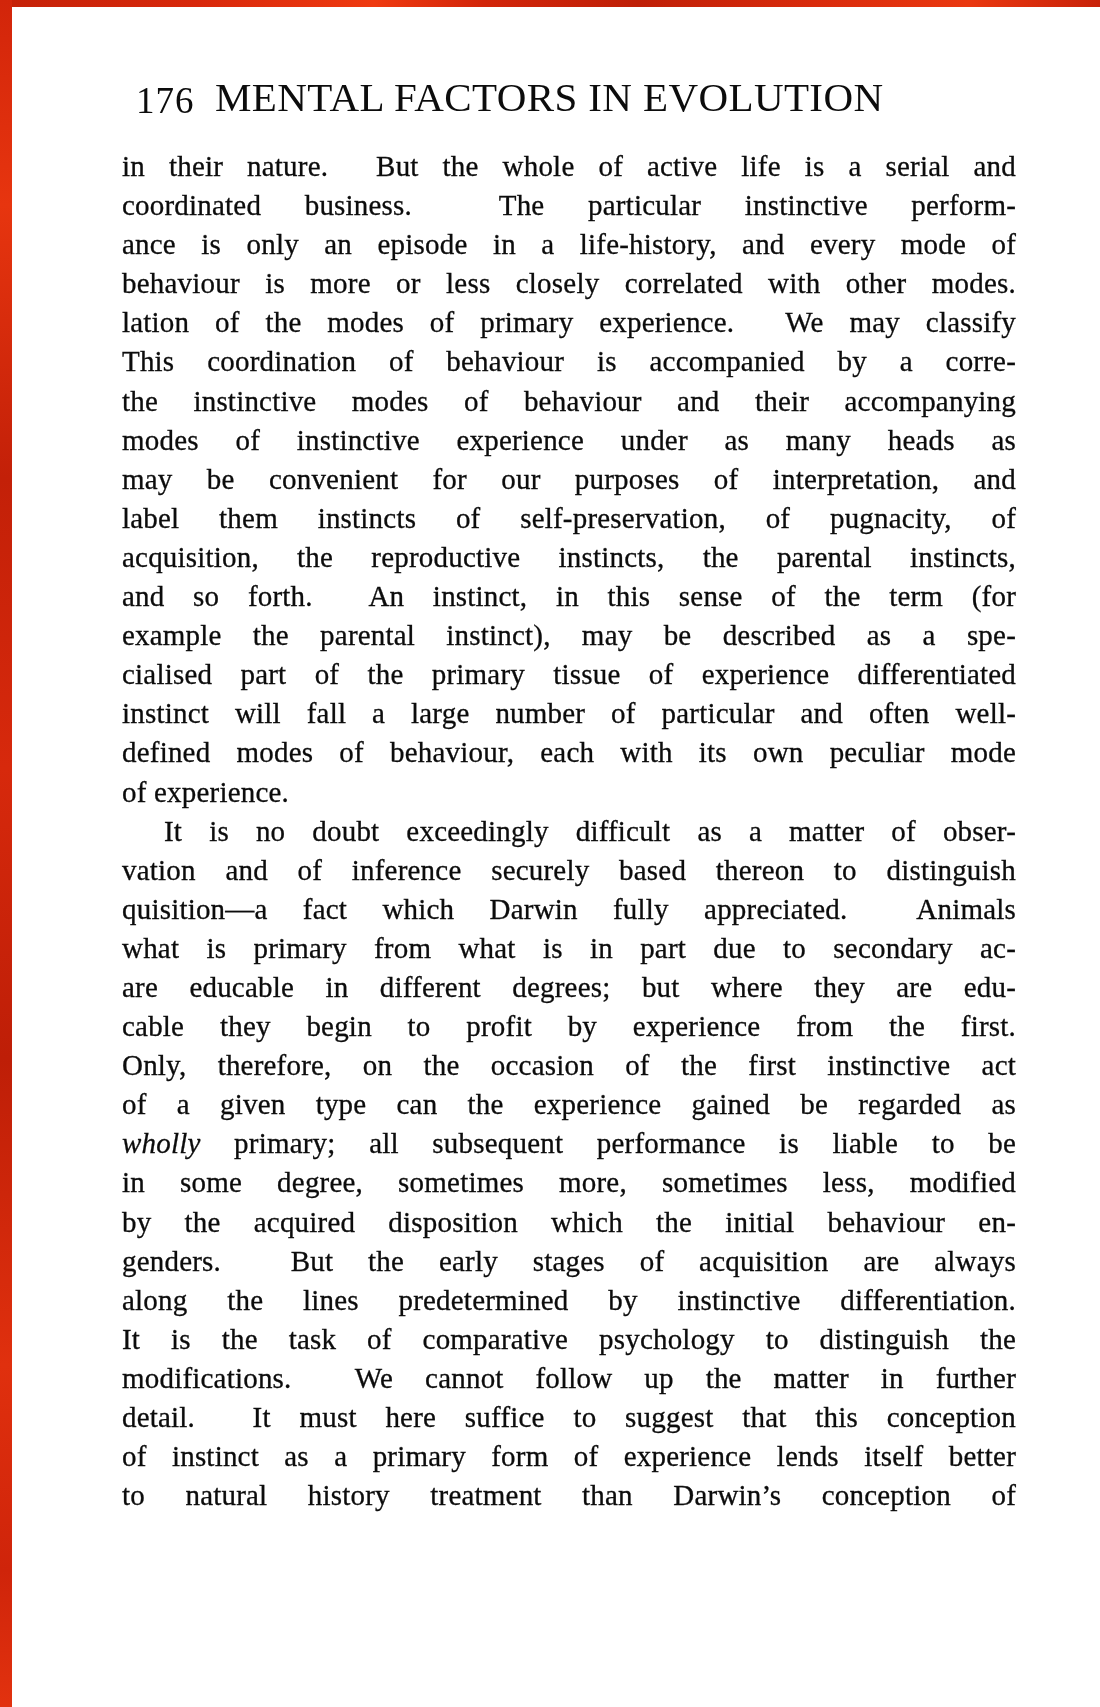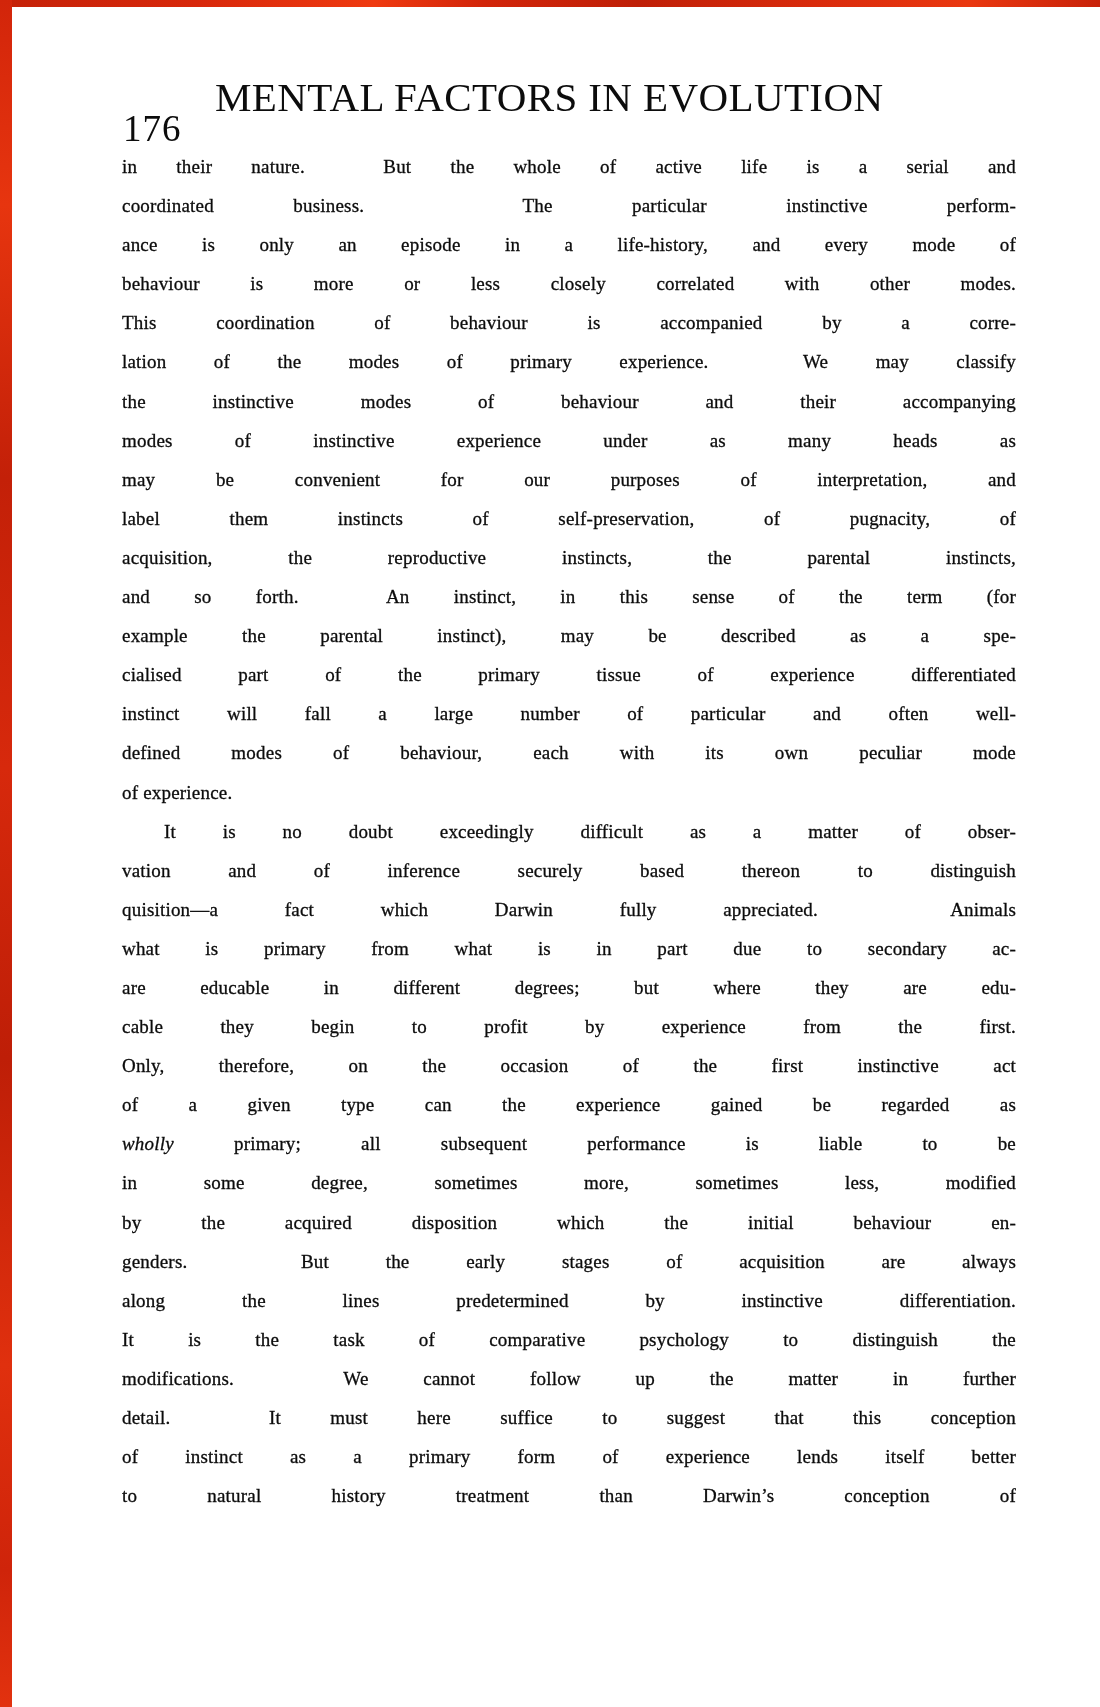--- a/index.html
+++ b/index.html
@@ -32,45 +32,44 @@
     background: linear-gradient(180deg,
       #d2250a 0%, #e7350f 12%, #c32008 28%, #d7290c 45%,
       #be1e07 62%, #e0300e 80%, #cf240a 92%, #e2320f 100%);
   }
   #running-head-row {
     position: absolute;
     left: 0; top: 0; width: 1100px;
   }
   #page-number {
     position: absolute;
-    left: 123px; top: 82px;
+    left: 136px; top: 82px;
     font-size: 37px;
     line-height: 1;
     letter-spacing: 1px;
-    margin-top: 28px;
   }
   #running-head {
     position: absolute;
     left: 215px; top: 77px;
     font-size: 41px;
     line-height: 1;
     letter-spacing: 0.4px;
     white-space: nowrap;
   }
   #body-text {
     position: absolute;
     left: 122px; top: 147px;
     width: 894px;
   }
   .line {
     text-align: justify;
     text-align-last: justify;
     line-height: 39.1px;
     height: 39.1px;
-    font-size: 19px;
+    font-size: 29px;
     letter-spacing: 0.2px;
     overflow: visible;
     white-space: nowrap;
     -webkit-text-stroke: 0.3px #0c0c0c;
   }
   .line.no-just {
     text-align: right;
     text-align-last: left;
   }
   .line.indent {
@@ -90,22 +89,22 @@
   <div id="running-head-row">
     <div id="page-number">176</div>
     <div id="running-head">MENTAL FACTORS IN EVOLUTION</div>
   </div>
 
   <div id="body-text">
       <div class="line">in their nature.&nbsp; But the whole of active life is a serial and</div>
       <div class="line">coordinated business.&nbsp; The particular instinctive perform-</div>
       <div class="line">ance is only an episode in a life-history, and every mode of</div>
       <div class="line">behaviour is more or less closely correlated with other modes.</div>
+      <div class="line">lation of the modes of primary experience.&nbsp; We may classify</div>
       <div class="line">This coordination of behaviour is accompanied by a corre-</div>
-      <div class="line">lation of the modes of primary experience.&nbsp; We may classify</div>
       <div class="line">the instinctive modes of behaviour and their accompanying</div>
       <div class="line">modes of instinctive experience under as many heads as</div>
       <div class="line">may be convenient for our purposes of interpretation, and</div>
       <div class="line">label them instincts of self-preservation, of pugnacity, of</div>
       <div class="line">acquisition, the reproductive instincts, the parental instincts,</div>
       <div class="line">and so forth.&nbsp; An instinct, in this sense of the term (for</div>
       <div class="line">example the parental instinct), may be described as a spe-</div>
       <div class="line">cialised part of the primary tissue of experience differentiated</div>
       <div class="line">instinct will fall a large number of particular and often well-</div>
       <div class="line">defined modes of behaviour, each with its own peculiar mode</div>

